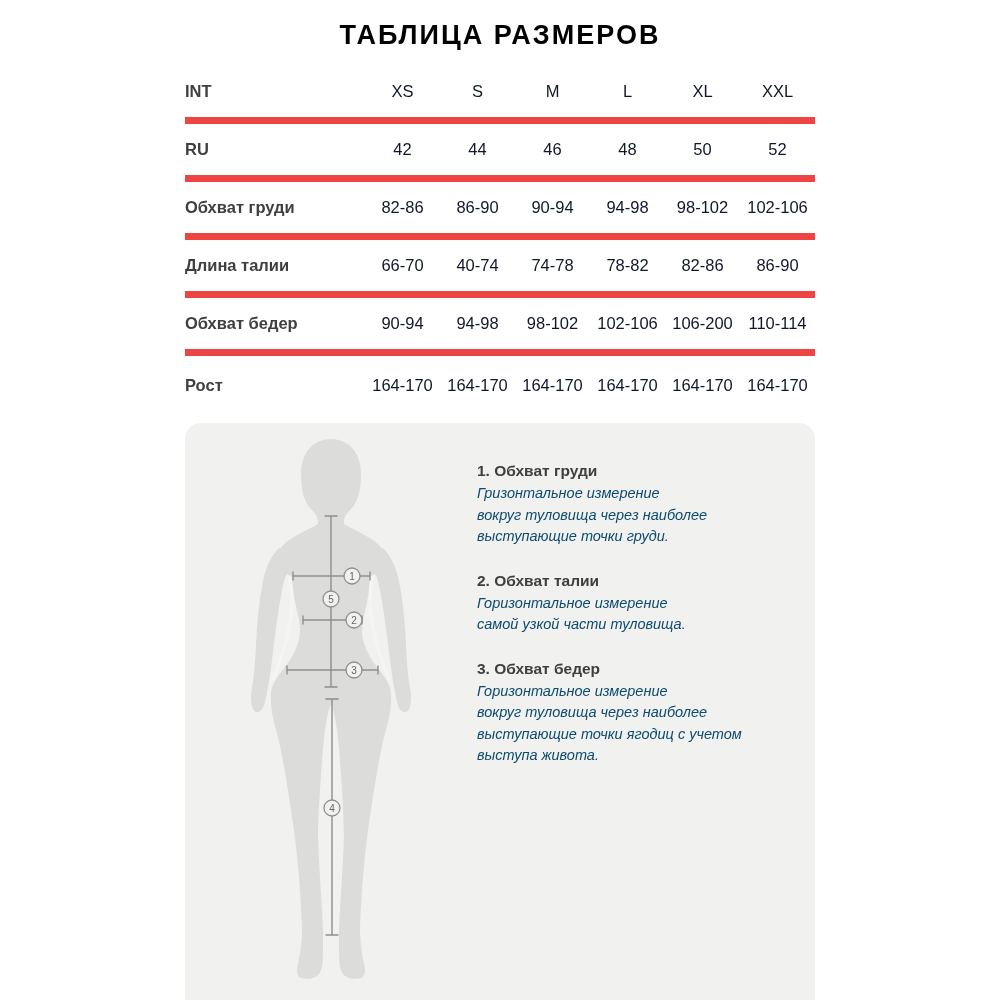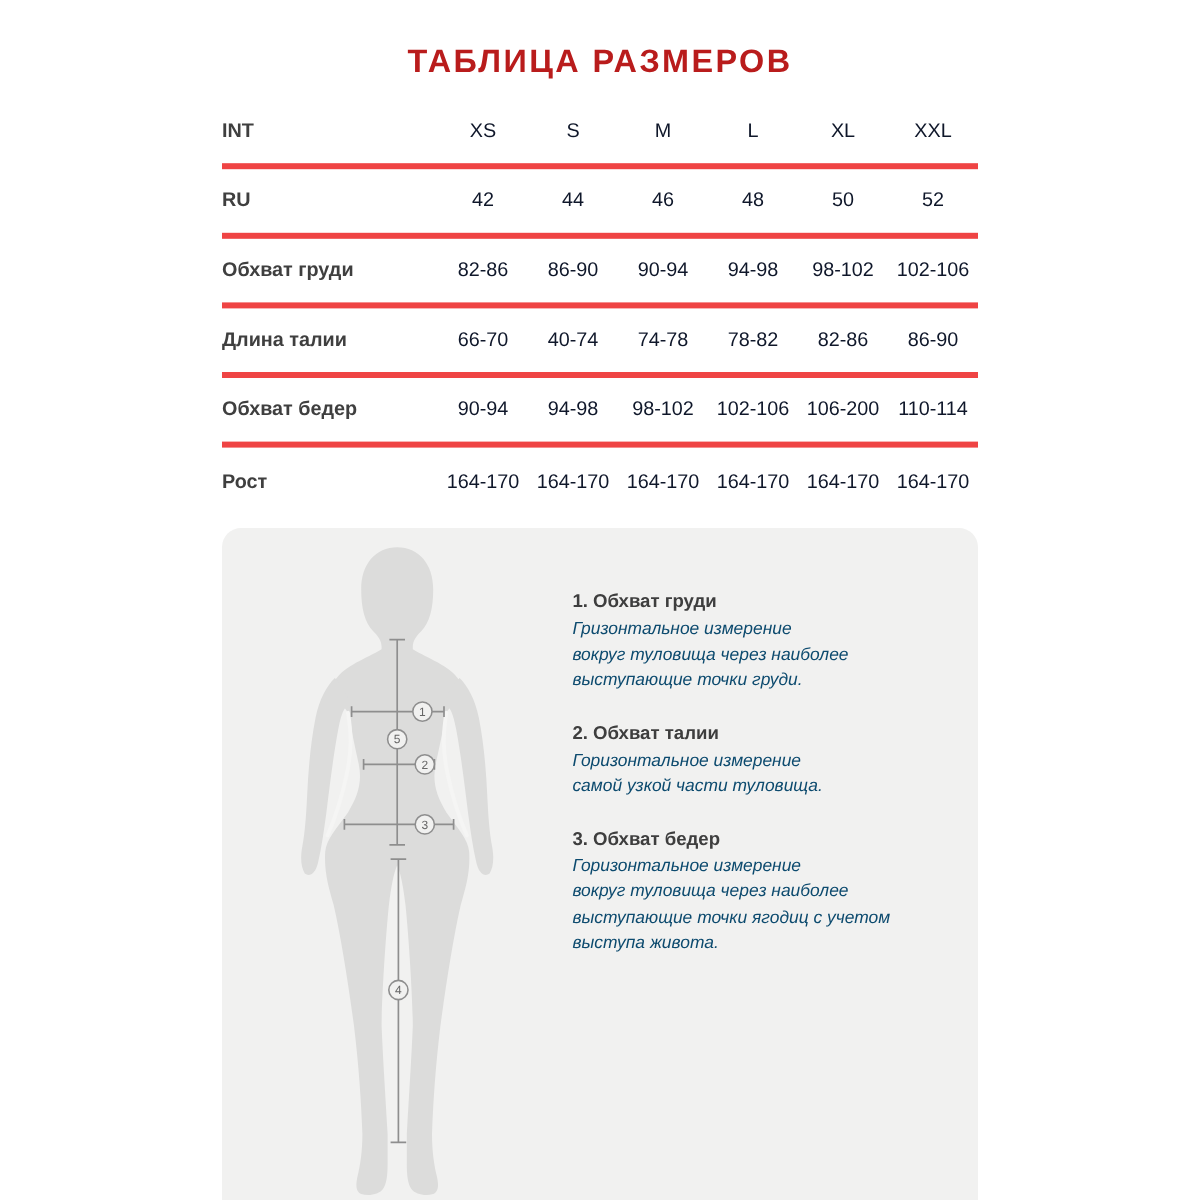--- a/index.html
+++ b/index.html
@@ -5,53 +5,53 @@
   * { box-sizing: border-box; }
   html,body { margin:0; padding:0; }
   body {
     width:1000px; height:1000px; overflow:hidden;
     background:#ffffff;
     font-family:"Liberation Sans", sans-serif;
   }
   .content { width:630px; margin:0 auto; }
 
   .page-title {
-    margin:16px; padding-top:20px;
+    margin:0; padding-top:20px;
     text-align:center;
     font-size:27px; font-weight:600;
     letter-spacing:2px;
-    color:#b91c1c;
+    color:#000000;
   }
 
   .size-table { margin-top:15px; }
   .trow {
     display:grid;
     grid-template-columns:180px repeat(6, 75px);
     align-items:center;
     height:58px;
   }
-  .trow.bordered { border-bottom:5px solid #ef4444; }
+  .trow.bordered { border-bottom:7px solid #ef4444; }
   .tlabel {
     font-size:16.5px; font-weight:600; color:#3f3f3f; text-align:left;
   }
   .tval {
     font-size:16.5px; font-weight:500; color:#0f172a; text-align:center;
   }
 
   .panel {
     position:relative;
     margin-top:9px;
     width:630px; height:600px;
     background:#f1f1f0;
     border-radius:16px;
   }
   .figure-svg { position:absolute; left:0; top:0; }
 
   .guide {
-    position:absolute; left:292px; top:51px; width:300px;
+    position:absolute; left:292px; top:37px; width:300px;
   }
   .guide-section { margin:0; }
   .guide h3 {
     margin:0 0 2px 0;
     font-size:15.5px; line-height:21px;
     font-weight:700; color:#3e3e3e;
   }
   .guide p {
     margin:0 0 22px 0;
     font-size:14.5px; line-height:21.5px;

